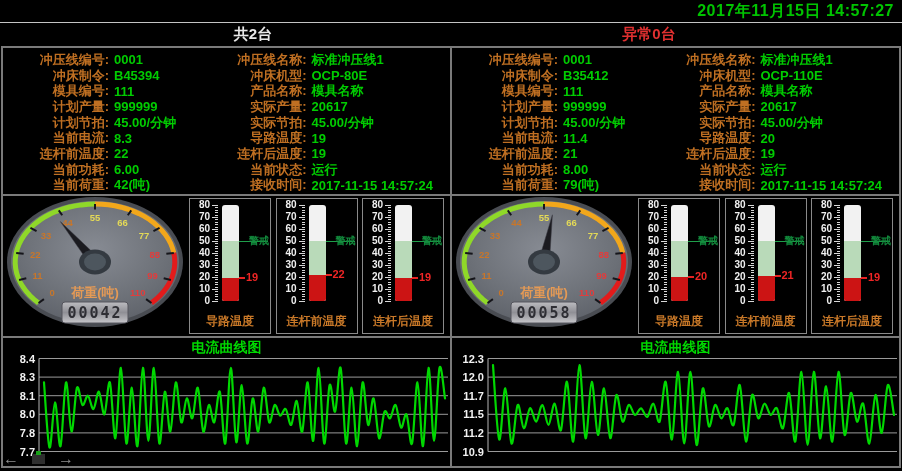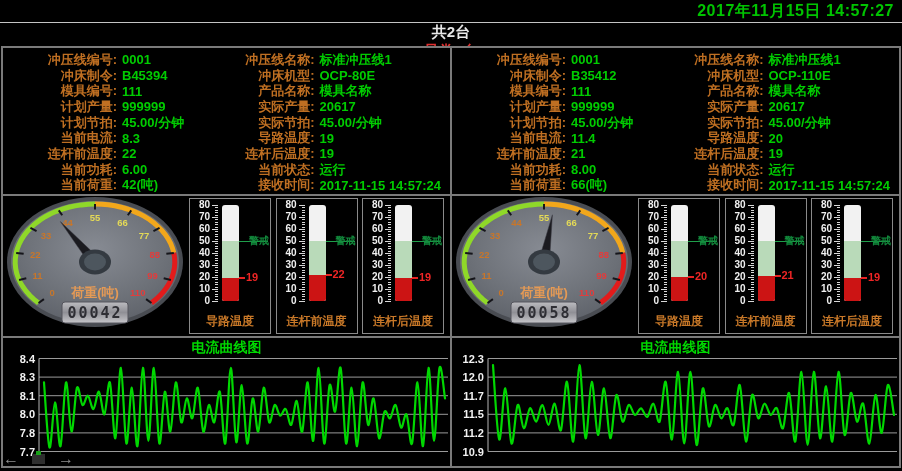--- a/index.html
+++ b/index.html
@@ -2,30 +2,30 @@
 <html><head>
 <meta charset="utf-8">
 <style>
   html,body{margin:0;padding:0;background:#000;}
   .screen{position:relative;width:902px;height:471px;background:#000;overflow:hidden;
           font-family:"Liberation Sans","DejaVu Sans",sans-serif;}
   
   .header-bar{height:23px;border-bottom:1px solid #c4c4c4;display:flex;align-items:center;
               justify-content:flex-end;padding-right:8px;box-sizing:border-box;}
   .datetime{color:#00c400;font-weight:bold;font-size:16px;letter-spacing:.5px;}
-  .status-row{height:22px;display:flex;align-items:center;padding:0 55px;flex-direction:column;}
+  .status-row{height:22px;display:flex;align-items:center;padding:0 55px;}
   .status-item{flex:1;text-align:center;font-size:15px;font-weight:bold;}
   
   .main{position:absolute;top:46px;left:1px;right:1px;bottom:3px;border:2px solid #7a7a7a;
         display:flex;background:#000;}
   .unit{flex:1;display:flex;flex-direction:column;min-width:0;}
   .unit.left{border-right:2px solid #7a7a7a;}
   
   .info-panel{height:148px;border-bottom:2px solid #7a7a7a;display:flex;padding-top:4px;box-sizing:border-box;}
-  .info-half{width:50%;margin-left:8px;}
+  .info-half{width:50%;}
   .info-row{display:flex;height:15.7px;align-items:center;font-size:13px;font-weight:bold;}
   .half1 .info-label{width:106px;}
   .half2 .info-label{width:80px;}
   .info-label{text-align:right;color:#bf6f22;white-space:nowrap;flex:none;}
   .info-value{color:#00cc00;margin-left:5px;white-space:nowrap;}
   
   .middle-panel{height:142px;border-bottom:2px solid #7a7a7a;display:flex;align-items:center;box-sizing:border-box;}
   svg.gauge{width:184px;height:140px;flex:none;}
   .thermos{flex:1;display:flex;gap:4px;justify-content:space-between;padding:0 6px 0 2px;}
   .thermo{position:relative;width:80px;height:134px;border:1px solid #8a8a8a;background:#000;flex:none;}
@@ -425,21 +425,21 @@
             <div class="info-row">
               <span class="info-label">连杆前温度:</span>
               <span class="info-value">21</span>
             </div>
             <div class="info-row">
               <span class="info-label">当前功耗:</span>
               <span class="info-value">8.00</span>
             </div>
             <div class="info-row">
               <span class="info-label">当前荷重:</span>
-              <span class="info-value">66(吨)</span>
+              <span class="info-value">79(吨)</span>
             </div>
           </div>
           <div class="info-half half2">
             <div class="info-row">
               <span class="info-label">冲压线名称:</span>
               <span class="info-value">标准冲压线1</span>
             </div>
             <div class="info-row">
               <span class="info-label">冲床机型:</span>
               <span class="info-value">OCP-110E</span>

